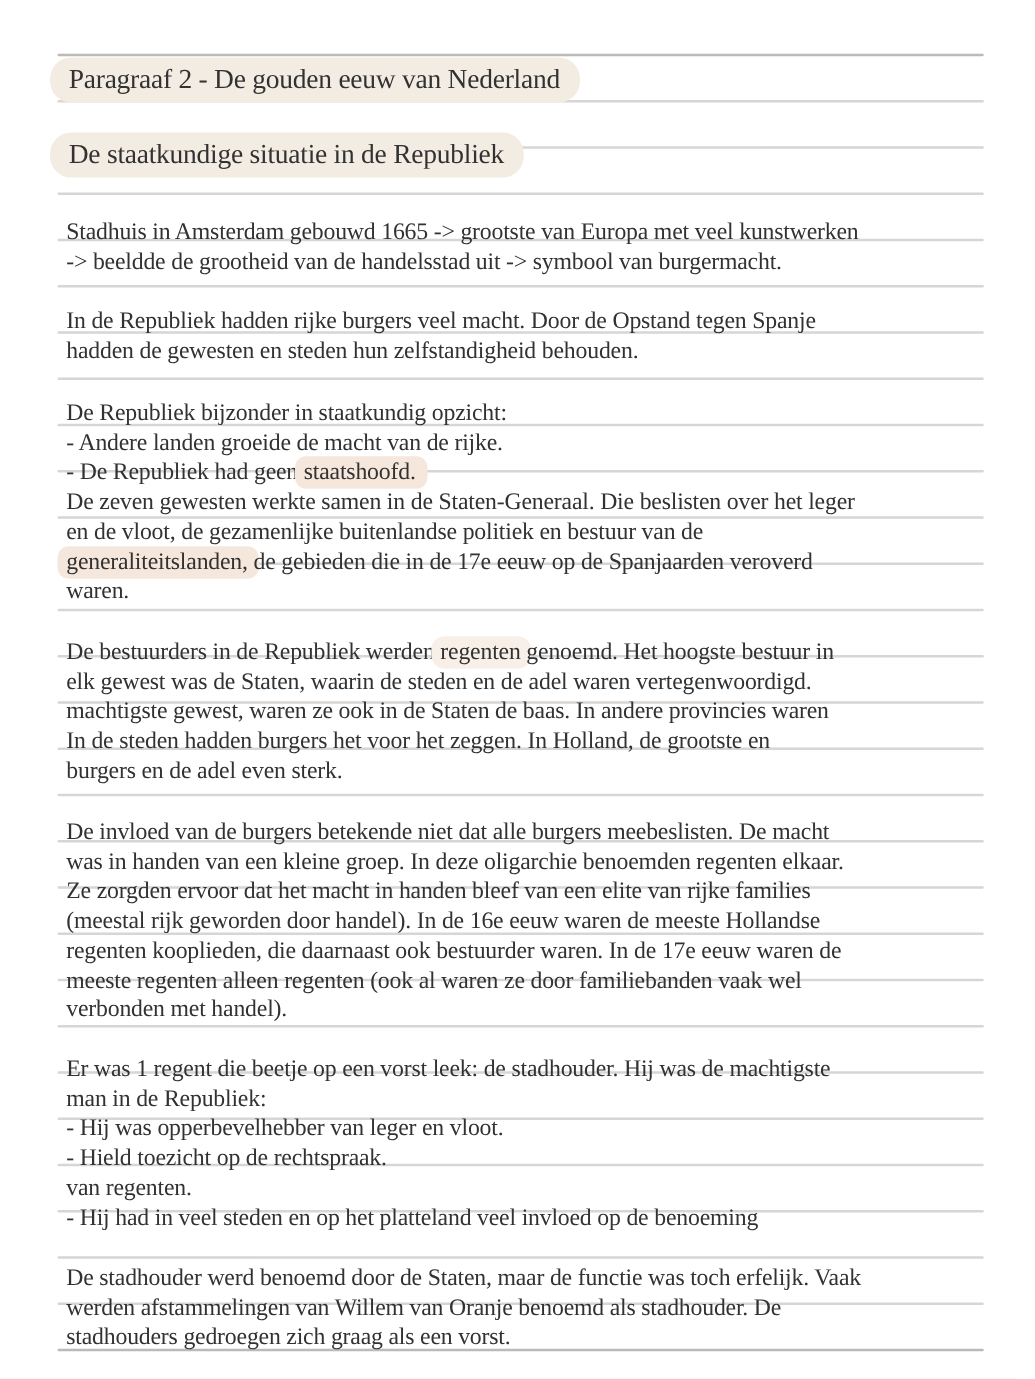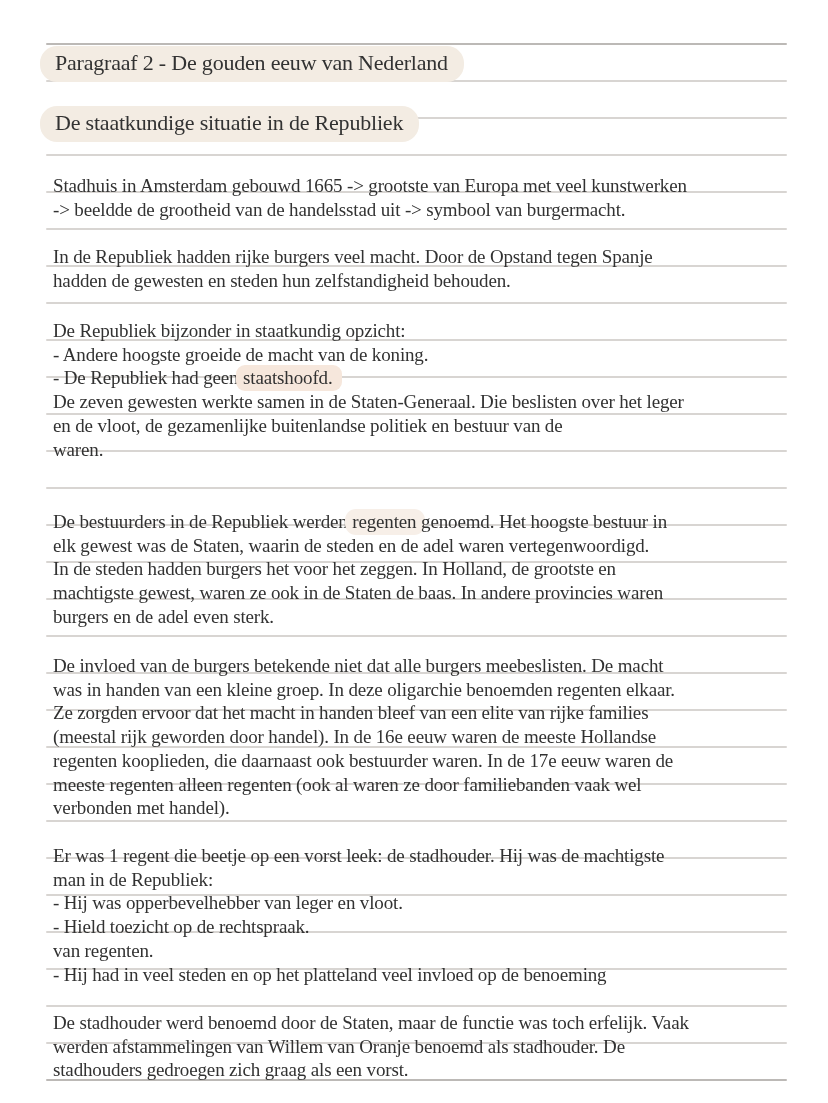--- a/index.html
+++ b/index.html
@@ -106,31 +106,32 @@
   <div class="para" style="top:174px">
       <div class="tline"><span>Stadhuis in Amsterdam gebouwd 1665 -&gt; grootste van Europa met veel kunstwerken</span></div>
       <div class="tline"><span>-&gt; beeldde de grootheid van de handelsstad uit -&gt; symbool van burgermacht.</span></div>
     </div>
   <div class="para" style="top:245px">
       <div class="tline"><span>In de Republiek hadden rijke burgers veel macht. Door de Opstand tegen Spanje</span></div>
       <div class="tline"><span>hadden de gewesten en steden hun zelfstandigheid behouden.</span></div>
     </div>
   <div class="para" style="top:319px">
       <div class="tline"><span>De Republiek bijzonder in staatkundig opzicht:</span></div>
-      <div class="tline"><span>- Andere hoogste groeide de macht van de koning.</span></div>
+      <div class="tline"><span>- Andere landen groeide de macht van de rijke.</span></div>
       <div class="tline"><span>- De Republiek had geen </span><span class="hl">staatshoofd.</span></div>
       <div class="tline"><span>De zeven gewesten werkte samen in de Staten-Generaal. Die beslisten over het leger</span></div>
       <div class="tline"><span>en de vloot, de gezamenlijke buitenlandse politiek en bestuur van de</span></div>
+      <div class="tline"><span class="hl">generaliteitslanden,</span><span> de gebieden die in de 17e eeuw op de Spanjaarden veroverd</span></div>
       <div class="tline"><span>waren.</span></div>
     </div>
   <div class="para" style="top:510px">
       <div class="tline"><span>De bestuurders in de Republiek werden </span><span class="hl soft">regenten</span><span> genoemd. Het hoogste bestuur in</span></div>
       <div class="tline"><span>elk gewest was de Staten, waarin de steden en de adel waren vertegenwoordigd.</span></div>
+      <div class="tline"><span>machtigste gewest, waren ze ook in de Staten de baas. In andere provincies waren</span></div>
       <div class="tline"><span>In de steden hadden burgers het voor het zeggen. In Holland, de grootste en</span></div>
-      <div class="tline"><span>machtigste gewest, waren ze ook in de Staten de baas. In andere provincies waren</span></div>
       <div class="tline"><span>burgers en de adel even sterk.</span></div>
     </div>
   <div class="para" style="top:654px">
       <div class="tline"><span>De invloed van de burgers betekende niet dat alle burgers meebeslisten. De macht</span></div>
       <div class="tline"><span>was in handen van een kleine groep. In deze oligarchie benoemden regenten elkaar.</span></div>
       <div class="tline"><span>Ze zorgden ervoor dat het macht in handen bleef van een elite van rijke families</span></div>
       <div class="tline"><span>(meestal rijk geworden door handel). In de 16e eeuw waren de meeste Hollandse</span></div>
       <div class="tline"><span>regenten kooplieden, die daarnaast ook bestuurder waren. In de 17e eeuw waren de</span></div>
       <div class="tline"><span>meeste regenten alleen regenten (ook al waren ze door familiebanden vaak wel</span></div>
       <div class="tline"><span>verbonden met handel).</span></div>

